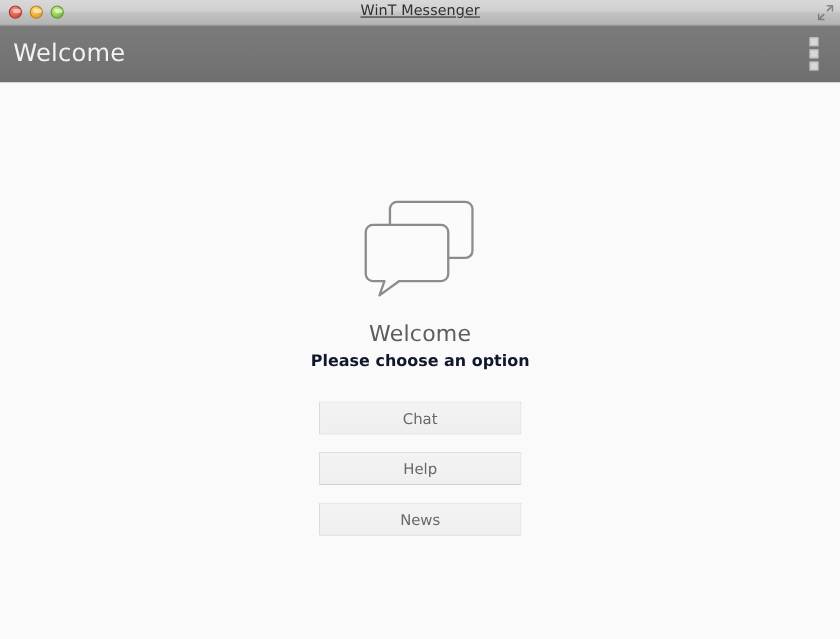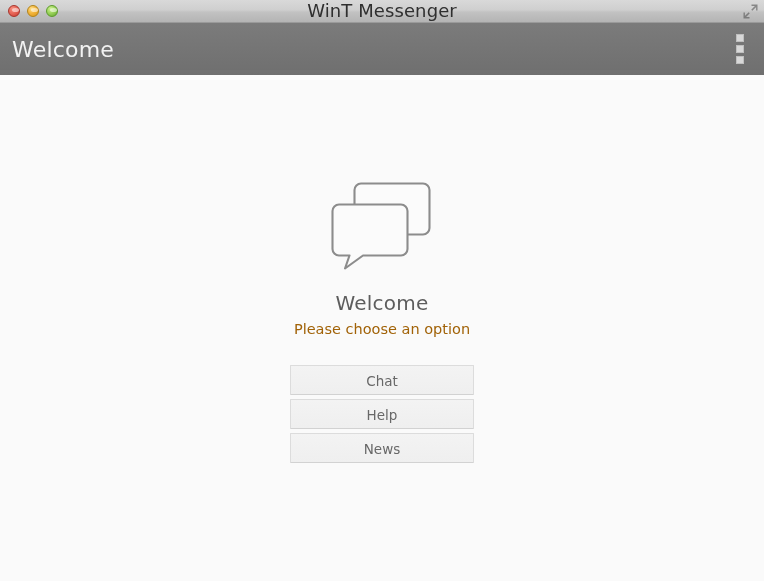--- a/index.html
+++ b/index.html
@@ -69,25 +69,26 @@
     border: 1px solid #b38419;
   }
   .light-zoom {
     background: radial-gradient(circle at 35% 28%, #cdf08f 0%, #9cd45c 45%, #62a52c 100%);
     border: 1px solid #5d9b2c;
   }
 
   #window-title {
     width: 100%;
     text-align: center;
-    font-size: 18px;
+    font-size: 13px;
     color: #2f2f2f;
     letter-spacing: 0.1px;
     line-height: 22px;
     user-select: none;
+    text-decoration: underline;
   }
 
   #fullscreen-button {
     position: absolute;
     right: 6px;
     top: 4px;
     width: 15px;
     height: 15px;
     opacity: 0.55;
   }
@@ -152,30 +153,30 @@
     font-size: 20px;
     color: #5d5d5d;
     font-weight: 400;
     letter-spacing: 0.2px;
     user-select: none;
   }
 
   #welcome-subtitle {
     margin-top: 6px;
     font-size: 14.5px;
-    color: #a16207;
-    font-weight: 400;
+    color: #0f172a;
+    font-weight: 700;
     user-select: none;
   }
 
   #option-buttons {
     margin-top: 28px;
     display: flex;
     flex-direction: column;
-    gap: 4px;
+    gap: 16px;
     width: 184px;
   }
   .option-button {
     height: 30px;
     line-height: 28px;
     text-align: center;
     font-size: 13.5px;
     color: #686868;
     background: linear-gradient(to bottom, #f3f3f3 0%, #efefef 100%);
     border: 1px solid #dcdcdc;

